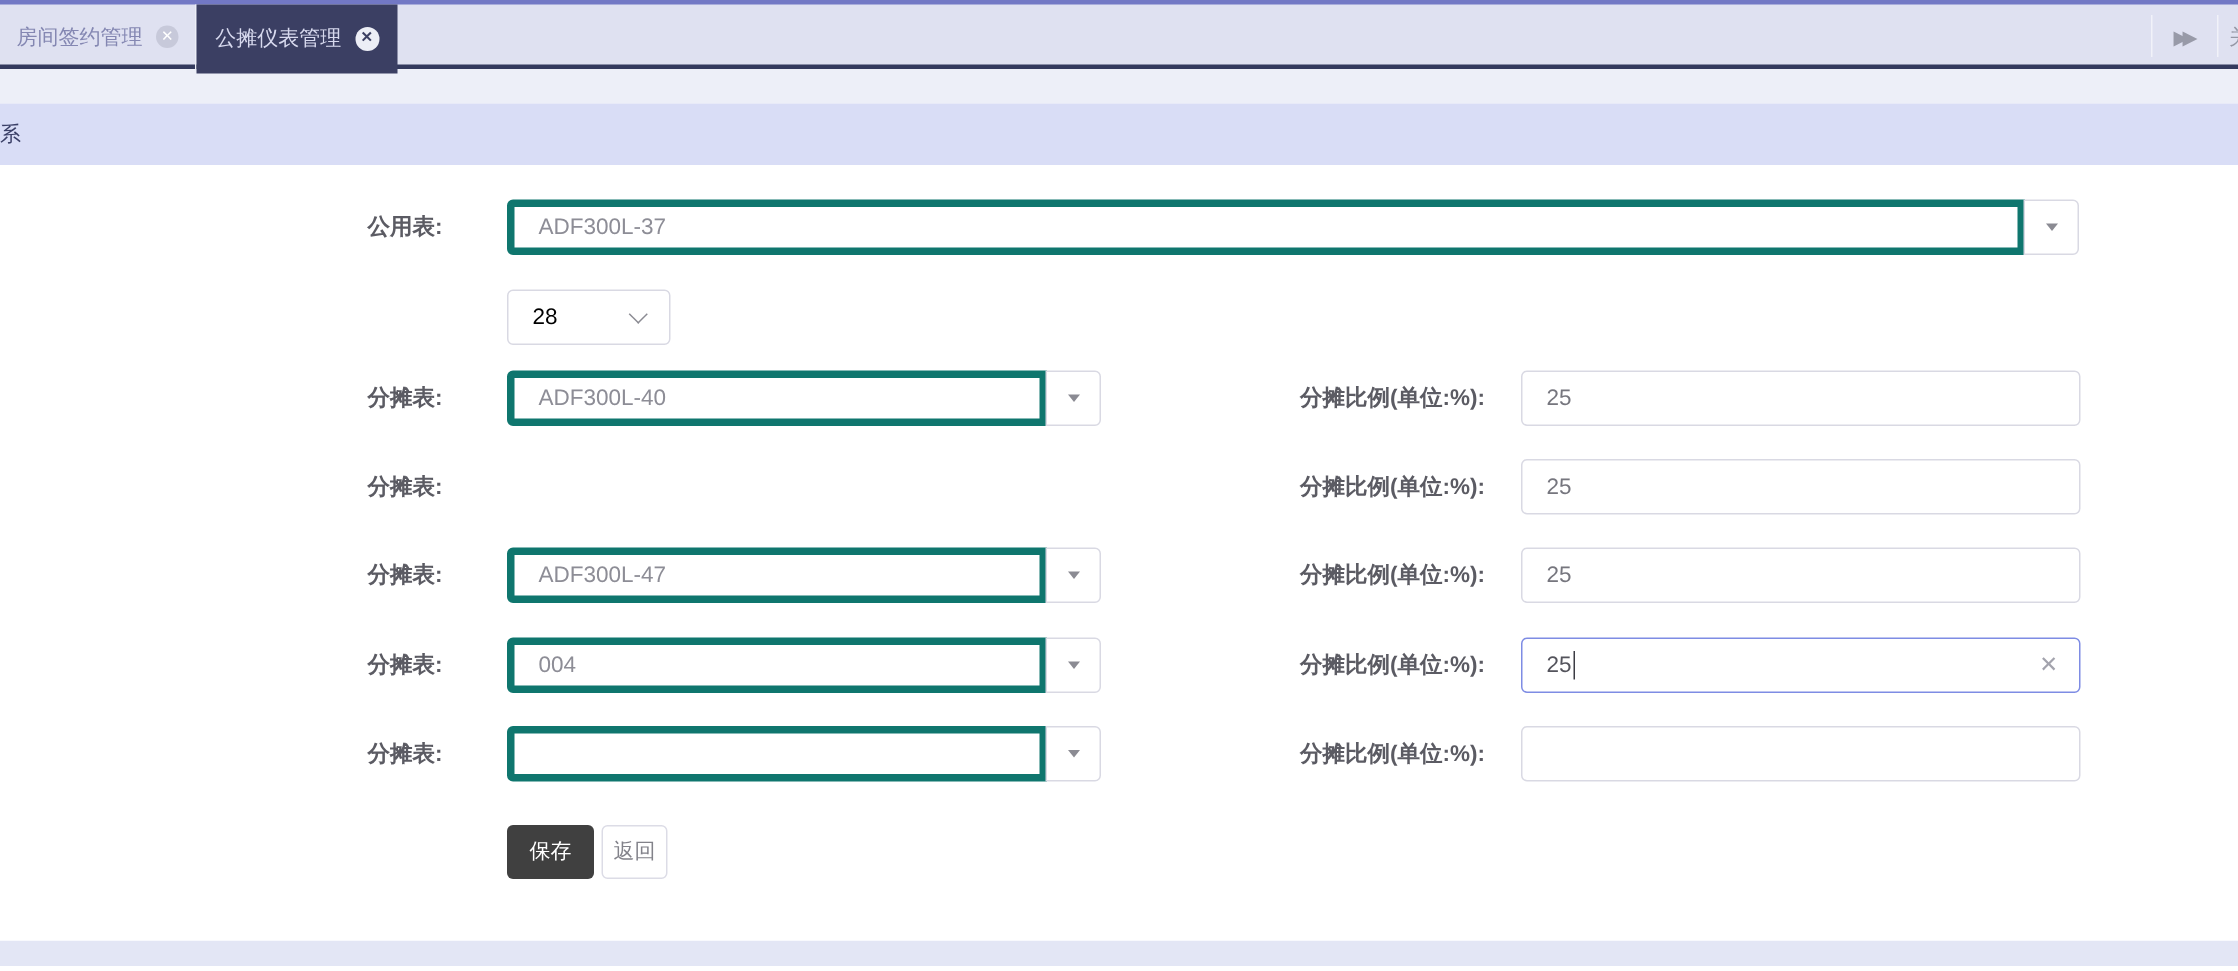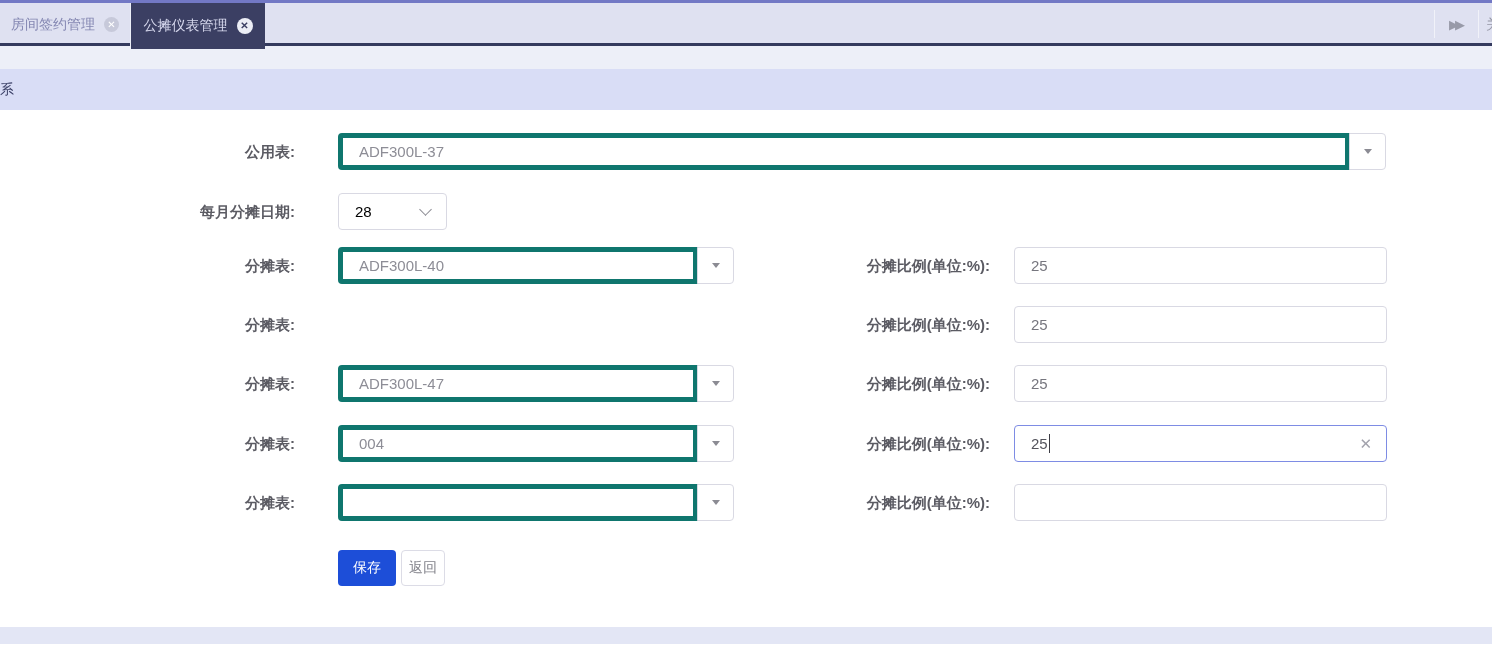--- a/index.html
+++ b/index.html
@@ -58,21 +58,21 @@
 
   .pct { position:absolute; left:1014px; width:373px; height:37px; border:1px solid #d9d9e3;
          border-radius:4px; background:#fff; display:flex; align-items:center;
          padding:0 14px 0 16px; font-size:15px; color:#76767e; }
   .pct.focused { border-color:#7e8ce4; color:#54545c; }
   .caret { width:1.5px; height:19px; background:#3c3c44; margin-left:1px; }
   .clear { margin-left:auto; color:#a3a3ad; font-size:15px; cursor:pointer; line-height:1; }
 
   .btn { position:absolute; height:36px; border-radius:4px; font-size:14px; cursor:pointer;
          font-family:"Liberation Sans", sans-serif; }
-  .btn-save { left:338px; width:58px; background:#1d4ed8; color:#fff; border:none; }
+  .btn-save { left:338px; width:58px; background:#404040; color:#fff; border:none; }
   .btn-back { left:401px; width:44px; background:#fff; border:1px solid #dcdce6; color:#82828a; }
 
   .bottombar { height:17px; background:#e3e6f5; }
 </style>
 </head>
 <body>
 
 <div class="tabbar">
   <div class="topstrip"></div>
 
@@ -103,21 +103,20 @@
     <div class="lab">公用表:</div>
     <div class="combo combo-lg">
       <div class="cv">ADF300L-37</div>
       <div class="cb">
         <span class="tri"></span>
       </div>
     </div>
   </div>
 
   <div style="position:absolute; top:83px; left:0; width:100%; height:37px;">
-    <div class="lab">每月分摊日期:</div>
     <div class="sel">
       <span>28</span>
       <span class="chev"></span>
     </div>
   </div>
 
   <div style="position:absolute; top:137px; left:0; width:100%; height:37px;">
     <div class="lab">分摊表:</div>
     <div class="combo combo-sm">
       <div class="cv">ADF300L-40</div>

